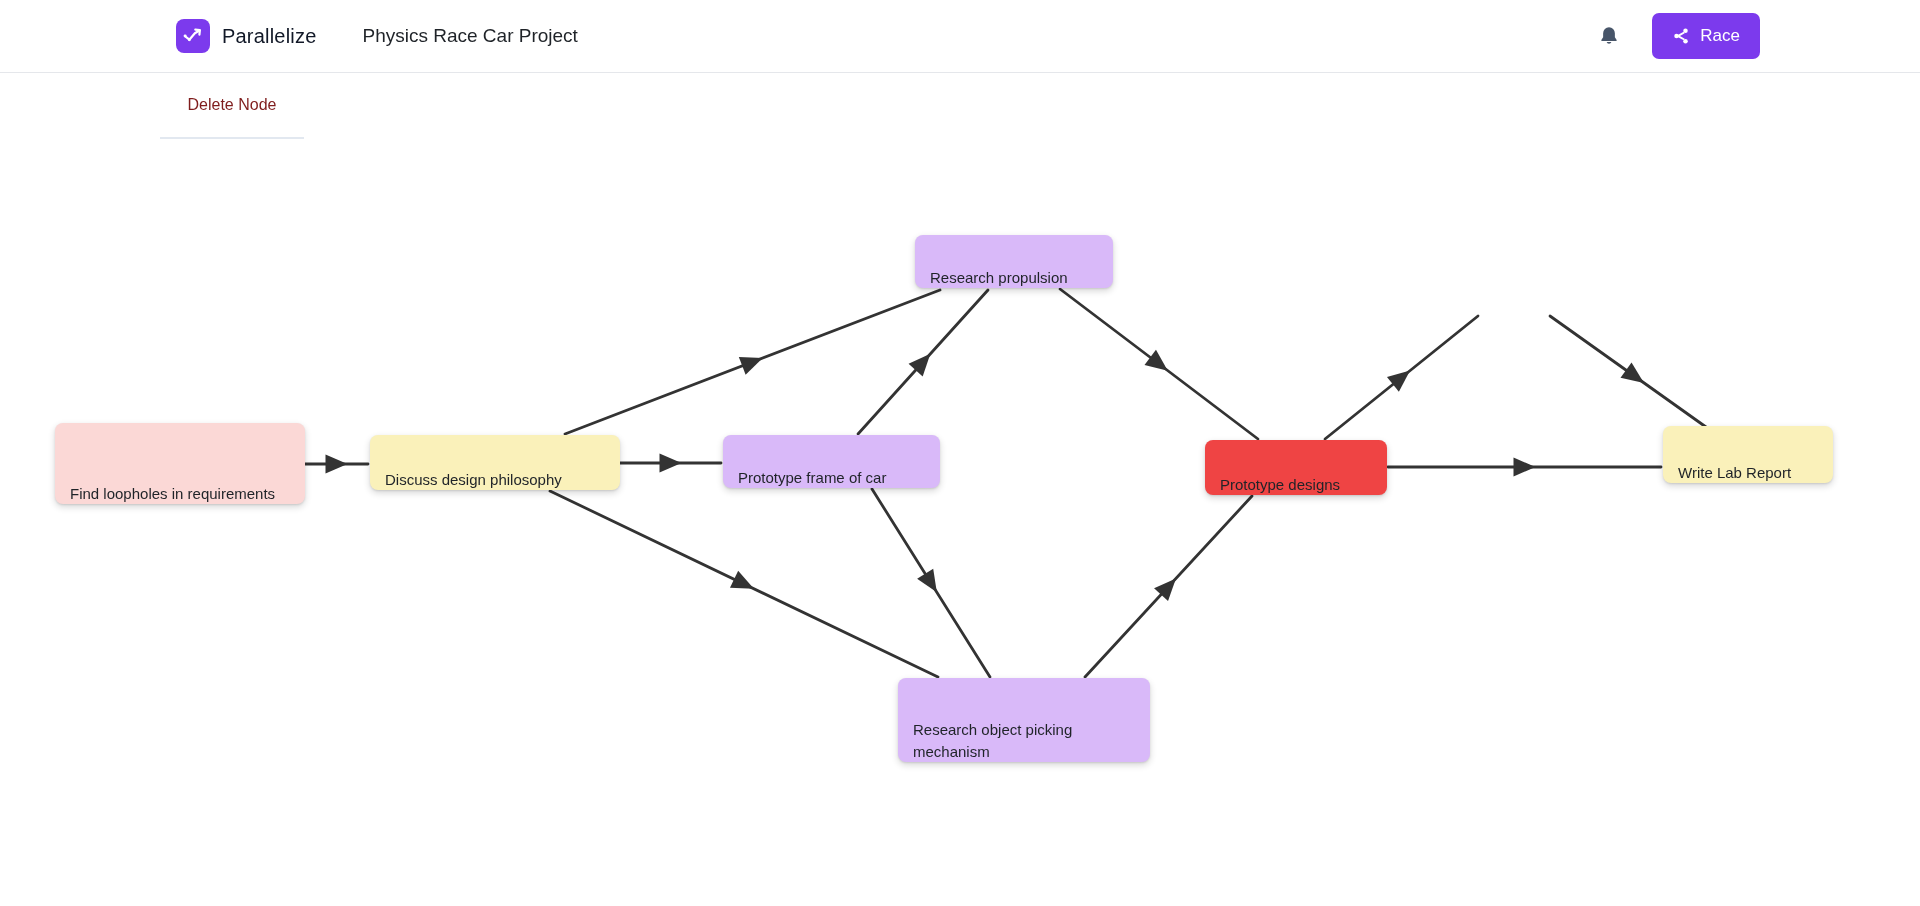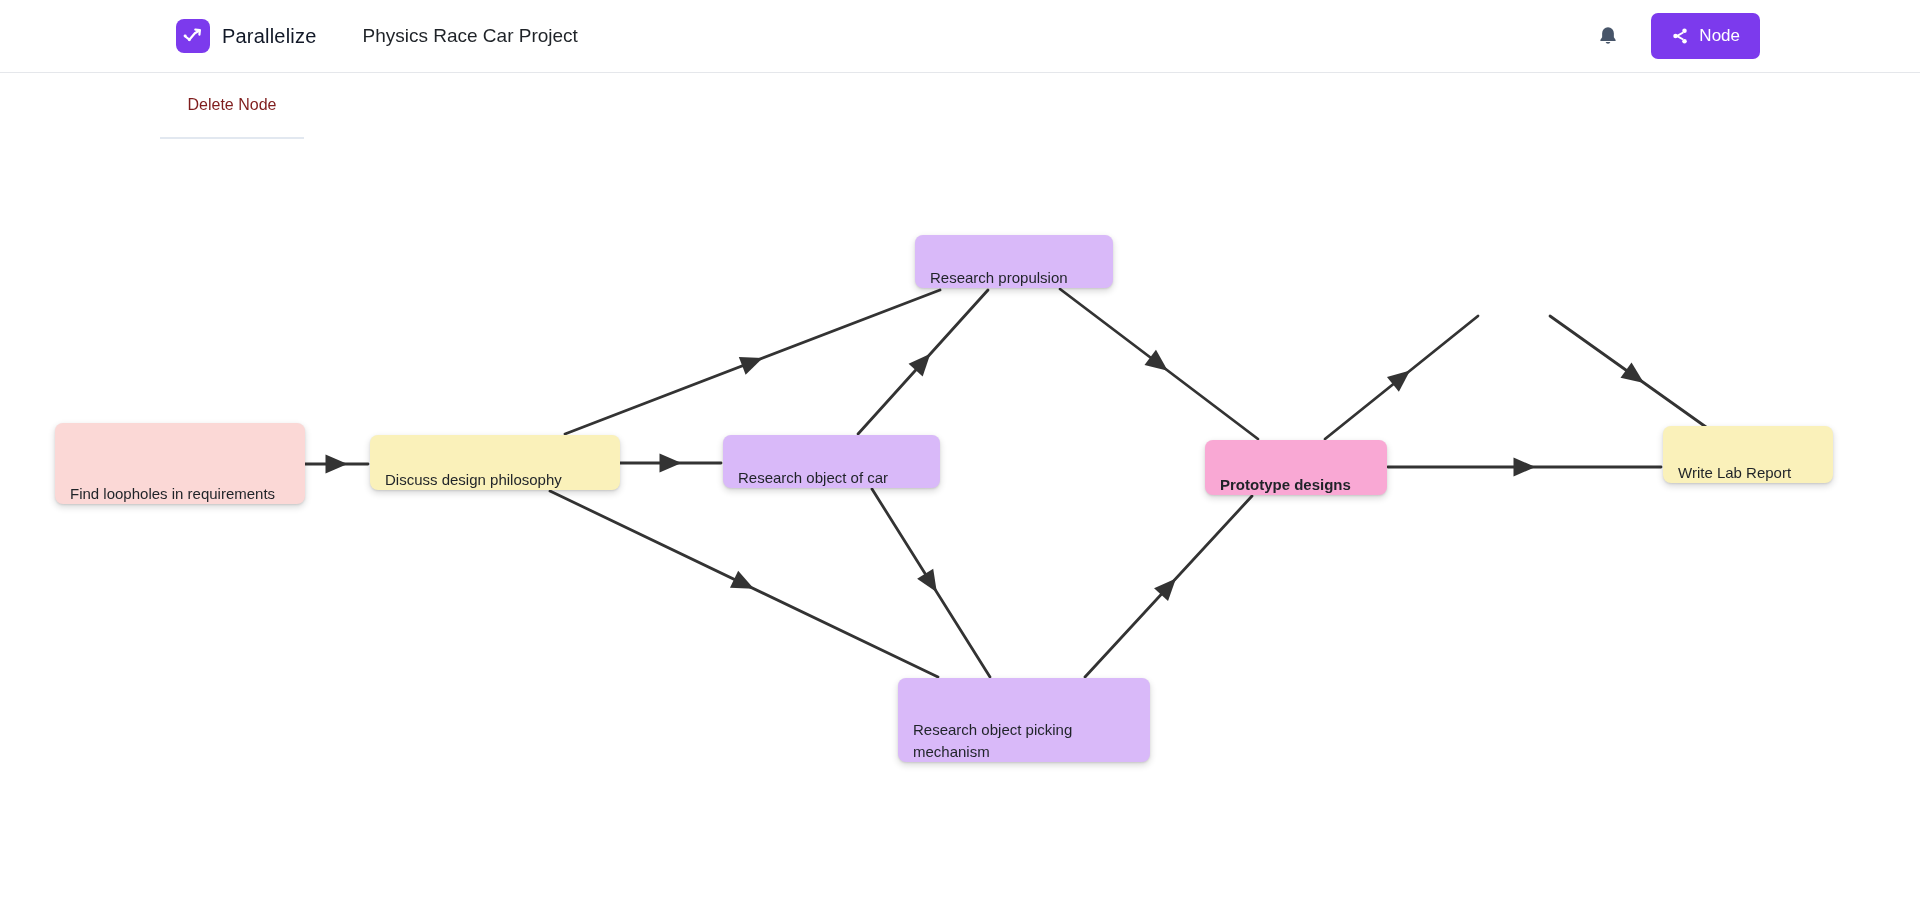--- a/index.html
+++ b/index.html
@@ -76,26 +76,26 @@
   <div class="node" style="left: 55px; top: 423px; width: 250px; height: 81px; background: rgb(251, 216, 214);">
         <span>Find loopholes in requirements</span>
       </div>
       <div class="node" style="left: 370px; top: 435px; width: 250px; height: 55px; background: rgb(250, 241, 186);">
         <span>Discuss design philosophy</span>
       </div>
       <div class="node" style="left: 915px; top: 235px; width: 198px; height: 53px; background: rgb(217, 185, 249);">
         <span>Research propulsion</span>
       </div>
       <div class="node" style="left: 723px; top: 435px; width: 217px; height: 53px; background: rgb(217, 185, 249);">
-        <span>Research object of car</span>
+        <span>Prototype frame of car</span>
       </div>
       <div class="node" style="left: 898px; top: 678px; width: 252px; height: 84px; background: rgb(217, 185, 249);">
         <span>Research object picking mechanism</span>
       </div>
-      <div class="node" style="left: 1205px; top: 440px; width: 182px; height: 55px; background: #f9a8d4; font-weight: bold;">
+      <div class="node" style="left: 1205px; top: 440px; width: 182px; height: 55px; background: #ef4444;">
         <span>Prototype designs</span>
       </div>
       <div class="node" style="left: 1663px; top: 426px; width: 170px; height: 57px; background: rgb(250, 241, 186);">
         <span>Write Lab Report</span>
       </div>
     </div>
 
   <header>
     <div class="header-left">
       <div class="logo">
@@ -119,21 +119,21 @@
       <button class="share-btn">
         <span style="display:flex;">
           <svg width="18" height="18" viewBox="0 0 24 24" fill="#ffffff">
             <circle cx="18" cy="5" r="3"></circle>
             <circle cx="6" cy="12" r="3"></circle>
             <circle cx="18" cy="19" r="3"></circle>
             <path d="M7.6 10.8l8-4.6 1.3 2.2-8 4.6z"></path>
             <path d="M7.6 13.2l8 4.6 1.3-2.2-8-4.6z"></path>
           </svg>
         </span>
-        <span>Node</span>
+        <span>Race</span>
       </button>
     </div>
   </header>
 
   <div class="tabs">
     <div class="tab tab-del">Delete Node</div>
   </div>
 
 </div>
 

